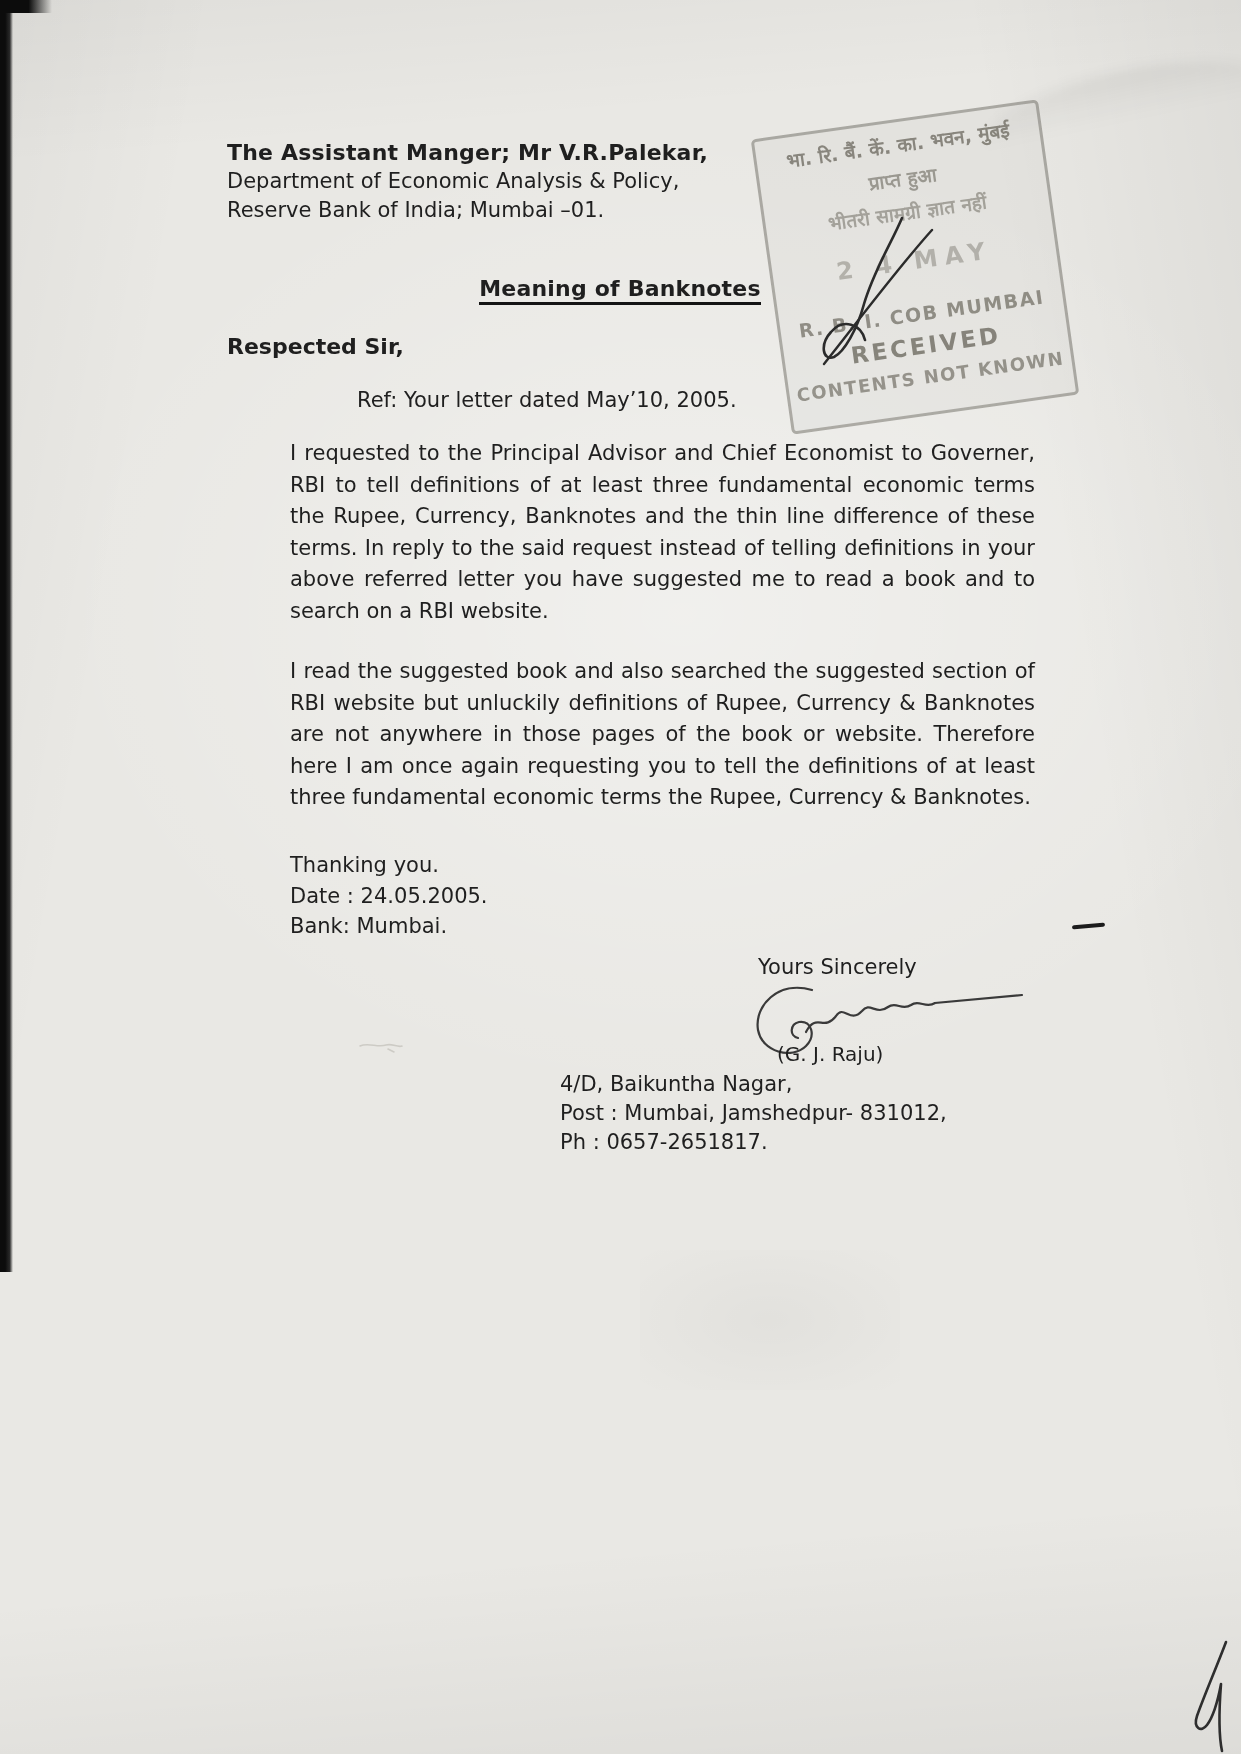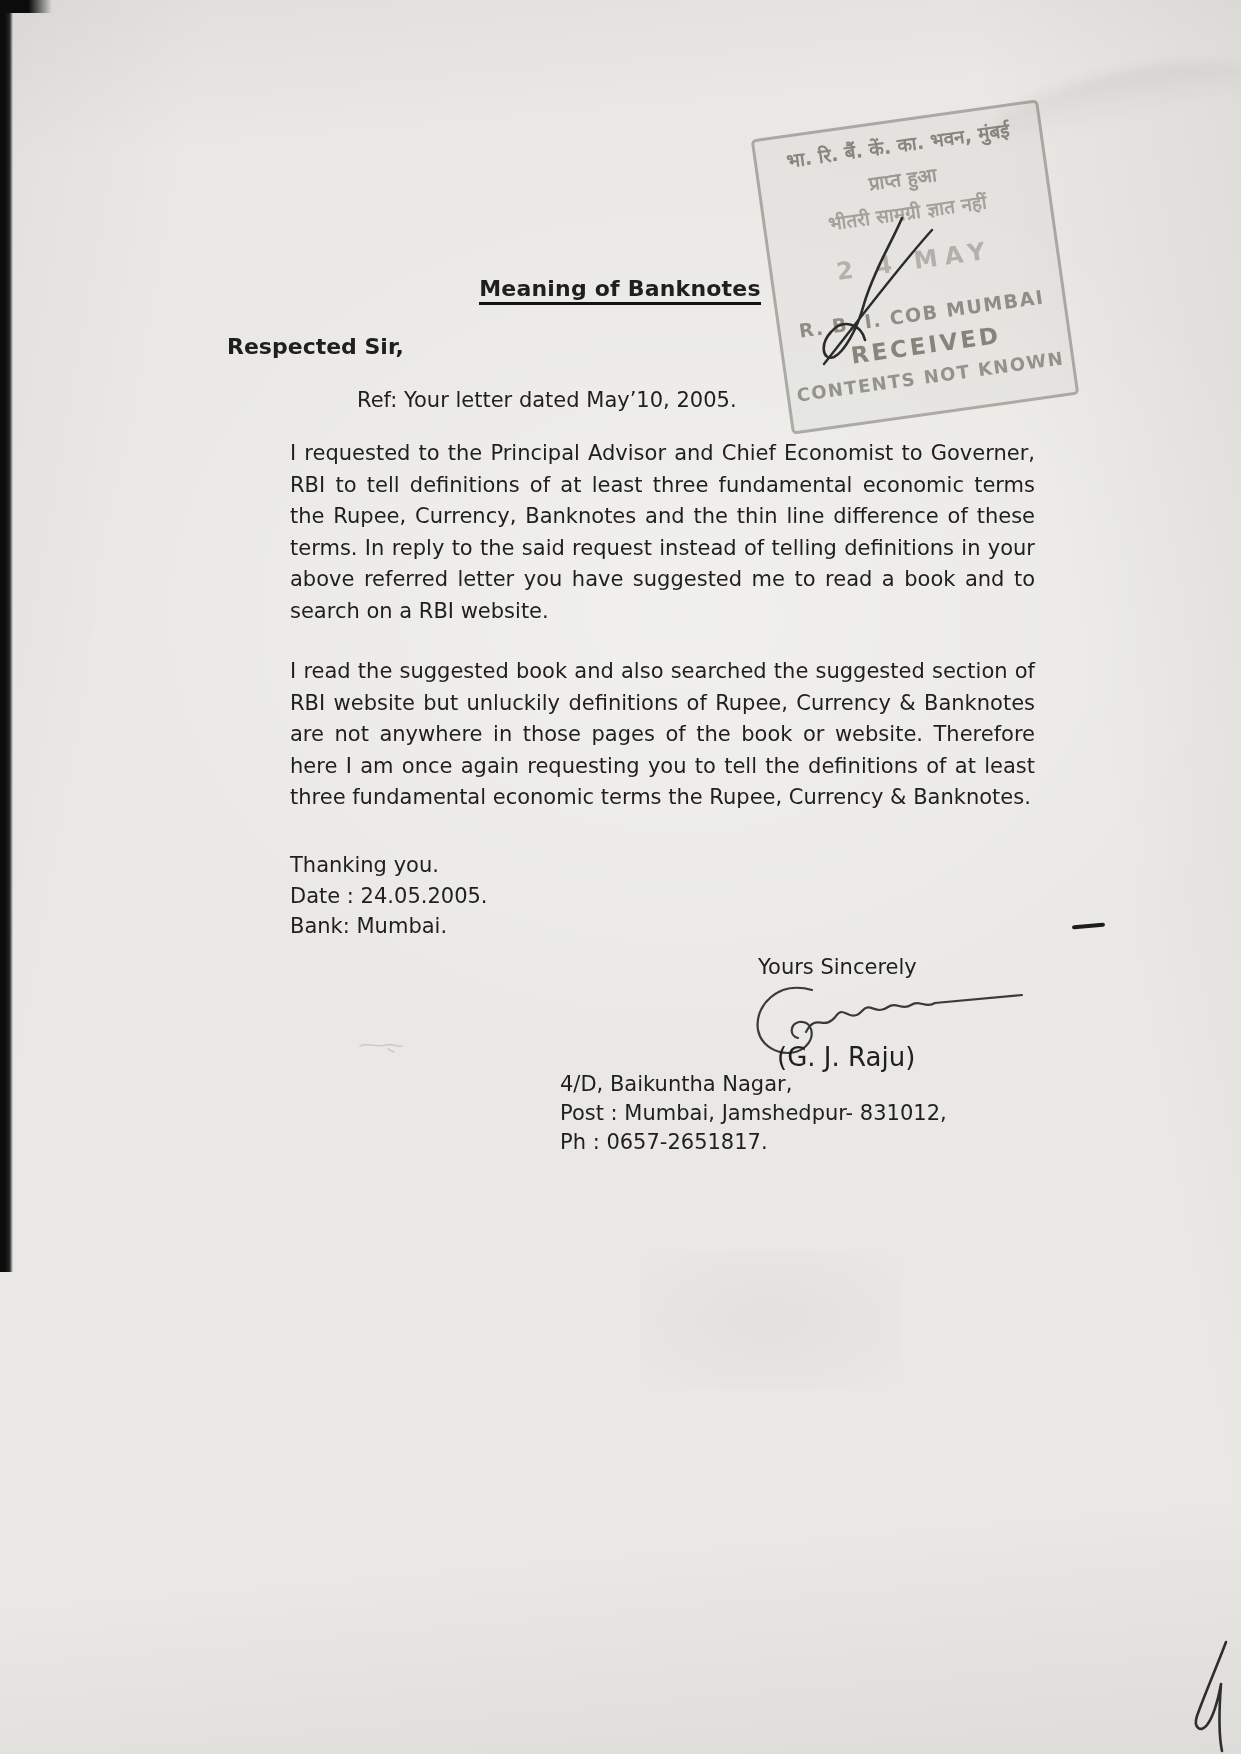--- a/index.html
+++ b/index.html
@@ -50,21 +50,21 @@
   .reference{position:absolute;left:357px;top:388px;font-size:21px;text-align:right;}
   .para{
     position:absolute;left:290px;width:745px;
     font-size:21px;line-height:31.5px;text-align:justify;
   }
   .para1{top:438px;}
   .para2{top:656px;}
   .closing{position:absolute;left:290px;top:850px;font-size:21px;line-height:30.5px;}
   .valediction{position:absolute;left:758px;top:955px;font-size:21px;}
   .sig-svg{position:absolute;left:748px;top:980px;}
-  .sender-name{position:absolute;left:777px;top:1042px;font-size:26px;}
+  .sender-name{position:absolute;left:777px;top:1042px;font-size:20px;}
   .address{position:absolute;left:560px;top:1070px;width:458px;text-align:left;font-size:21px;line-height:29px;}
 
   
   .stamp{
     position:absolute;left:770px;top:118px;width:284px;height:292px;
     transform:rotate(-8deg);
     border:3px solid rgba(100,97,88,0.45);
     border-radius:5px;
     background:rgba(125,122,110,0.05);
     color:#6f6c62;
@@ -93,20 +93,25 @@
 </head>
 <body>
 
 <div class="paper">
 
   <div class="edge-strip"></div>
   <div class="corner-blob"></div>
   <div class="crease-tr"></div>
   <div class="smudge-bottom"></div>
 
+  <div class="recipient">
+    <div class="r1">The Assistant Manger; Mr V.R.Palekar,</div>
+    <div>Department of Economic Analysis &amp; Policy,</div>
+    <div>Reserve Bank of India; Mumbai –01.</div>
+  </div>
 
   <div class="stamp">
     <div class="st-h1">भा. रि. बैं. कें. का. भवन, मुंबई</div>
     <div class="st-h2">प्राप्त हुआ</div>
     <div class="st-h3">भीतरी सामग्री ज्ञात नहीं</div>
     <div class="st-date">2 4  MAY</div>
     <div class="st-office">R. B. I. COB MUMBAI</div>
     <div class="st-received">RECEIVED</div>
     <div class="st-contents">CONTENTS NOT KNOWN</div>
   </div>

